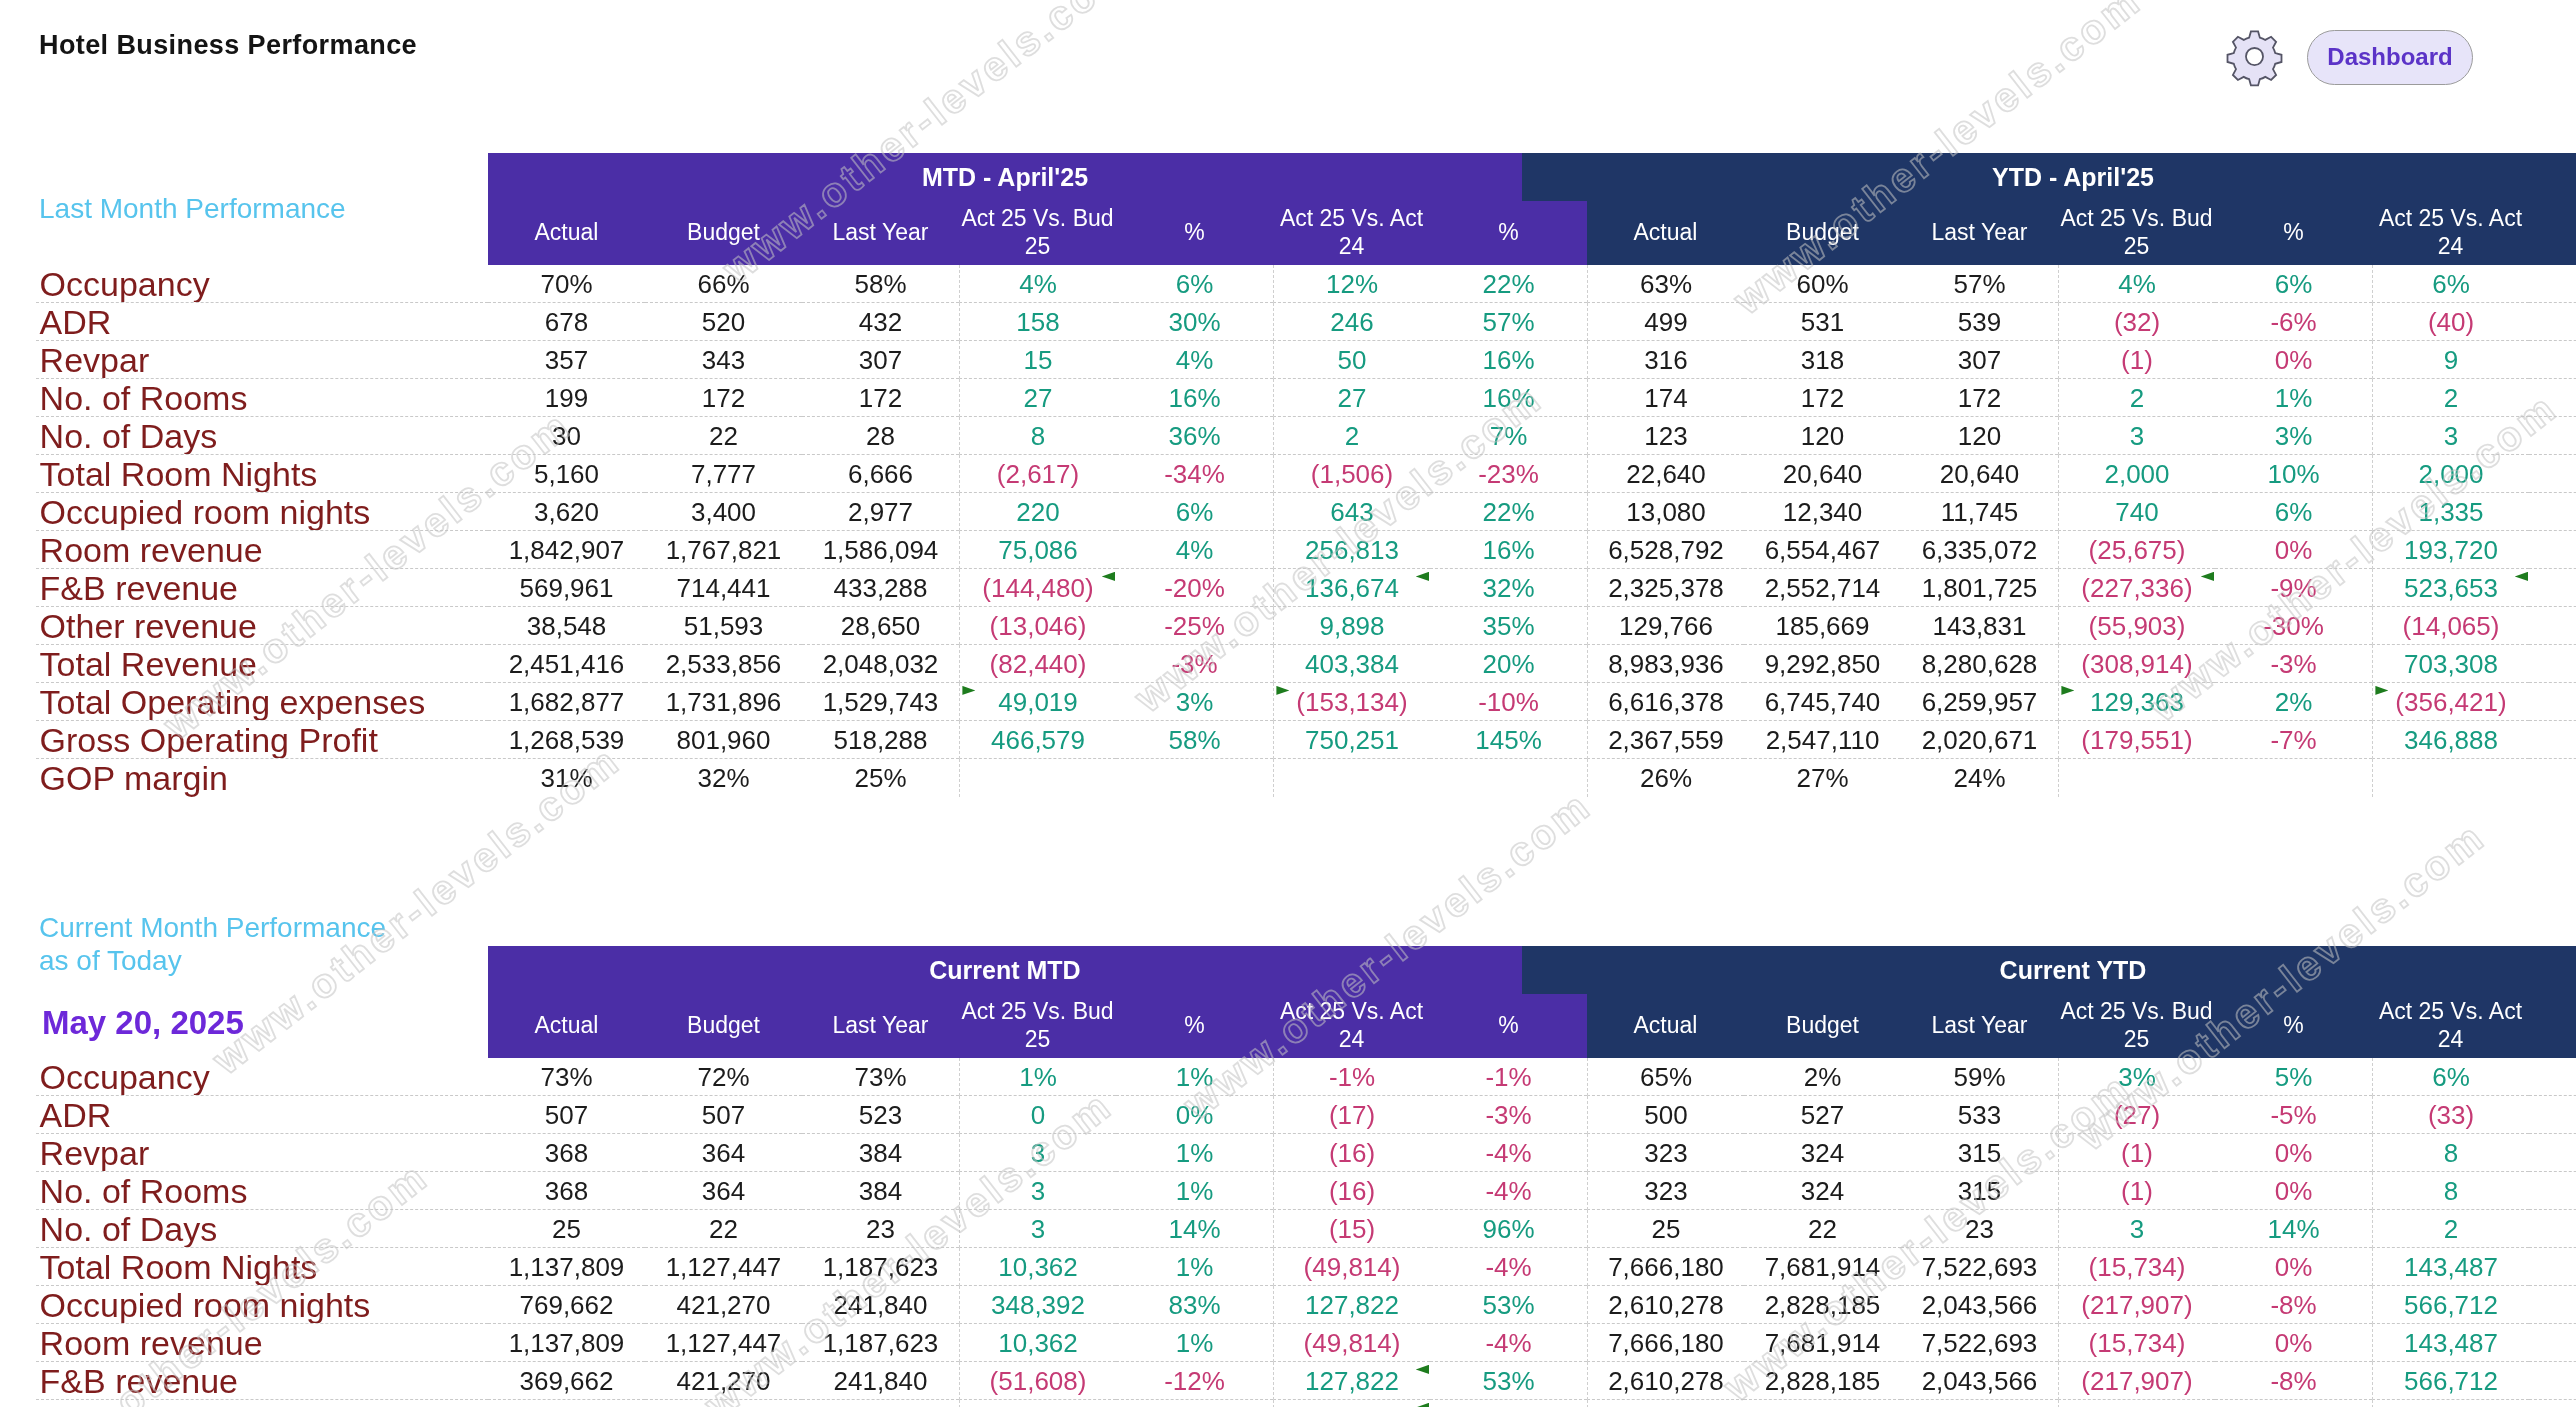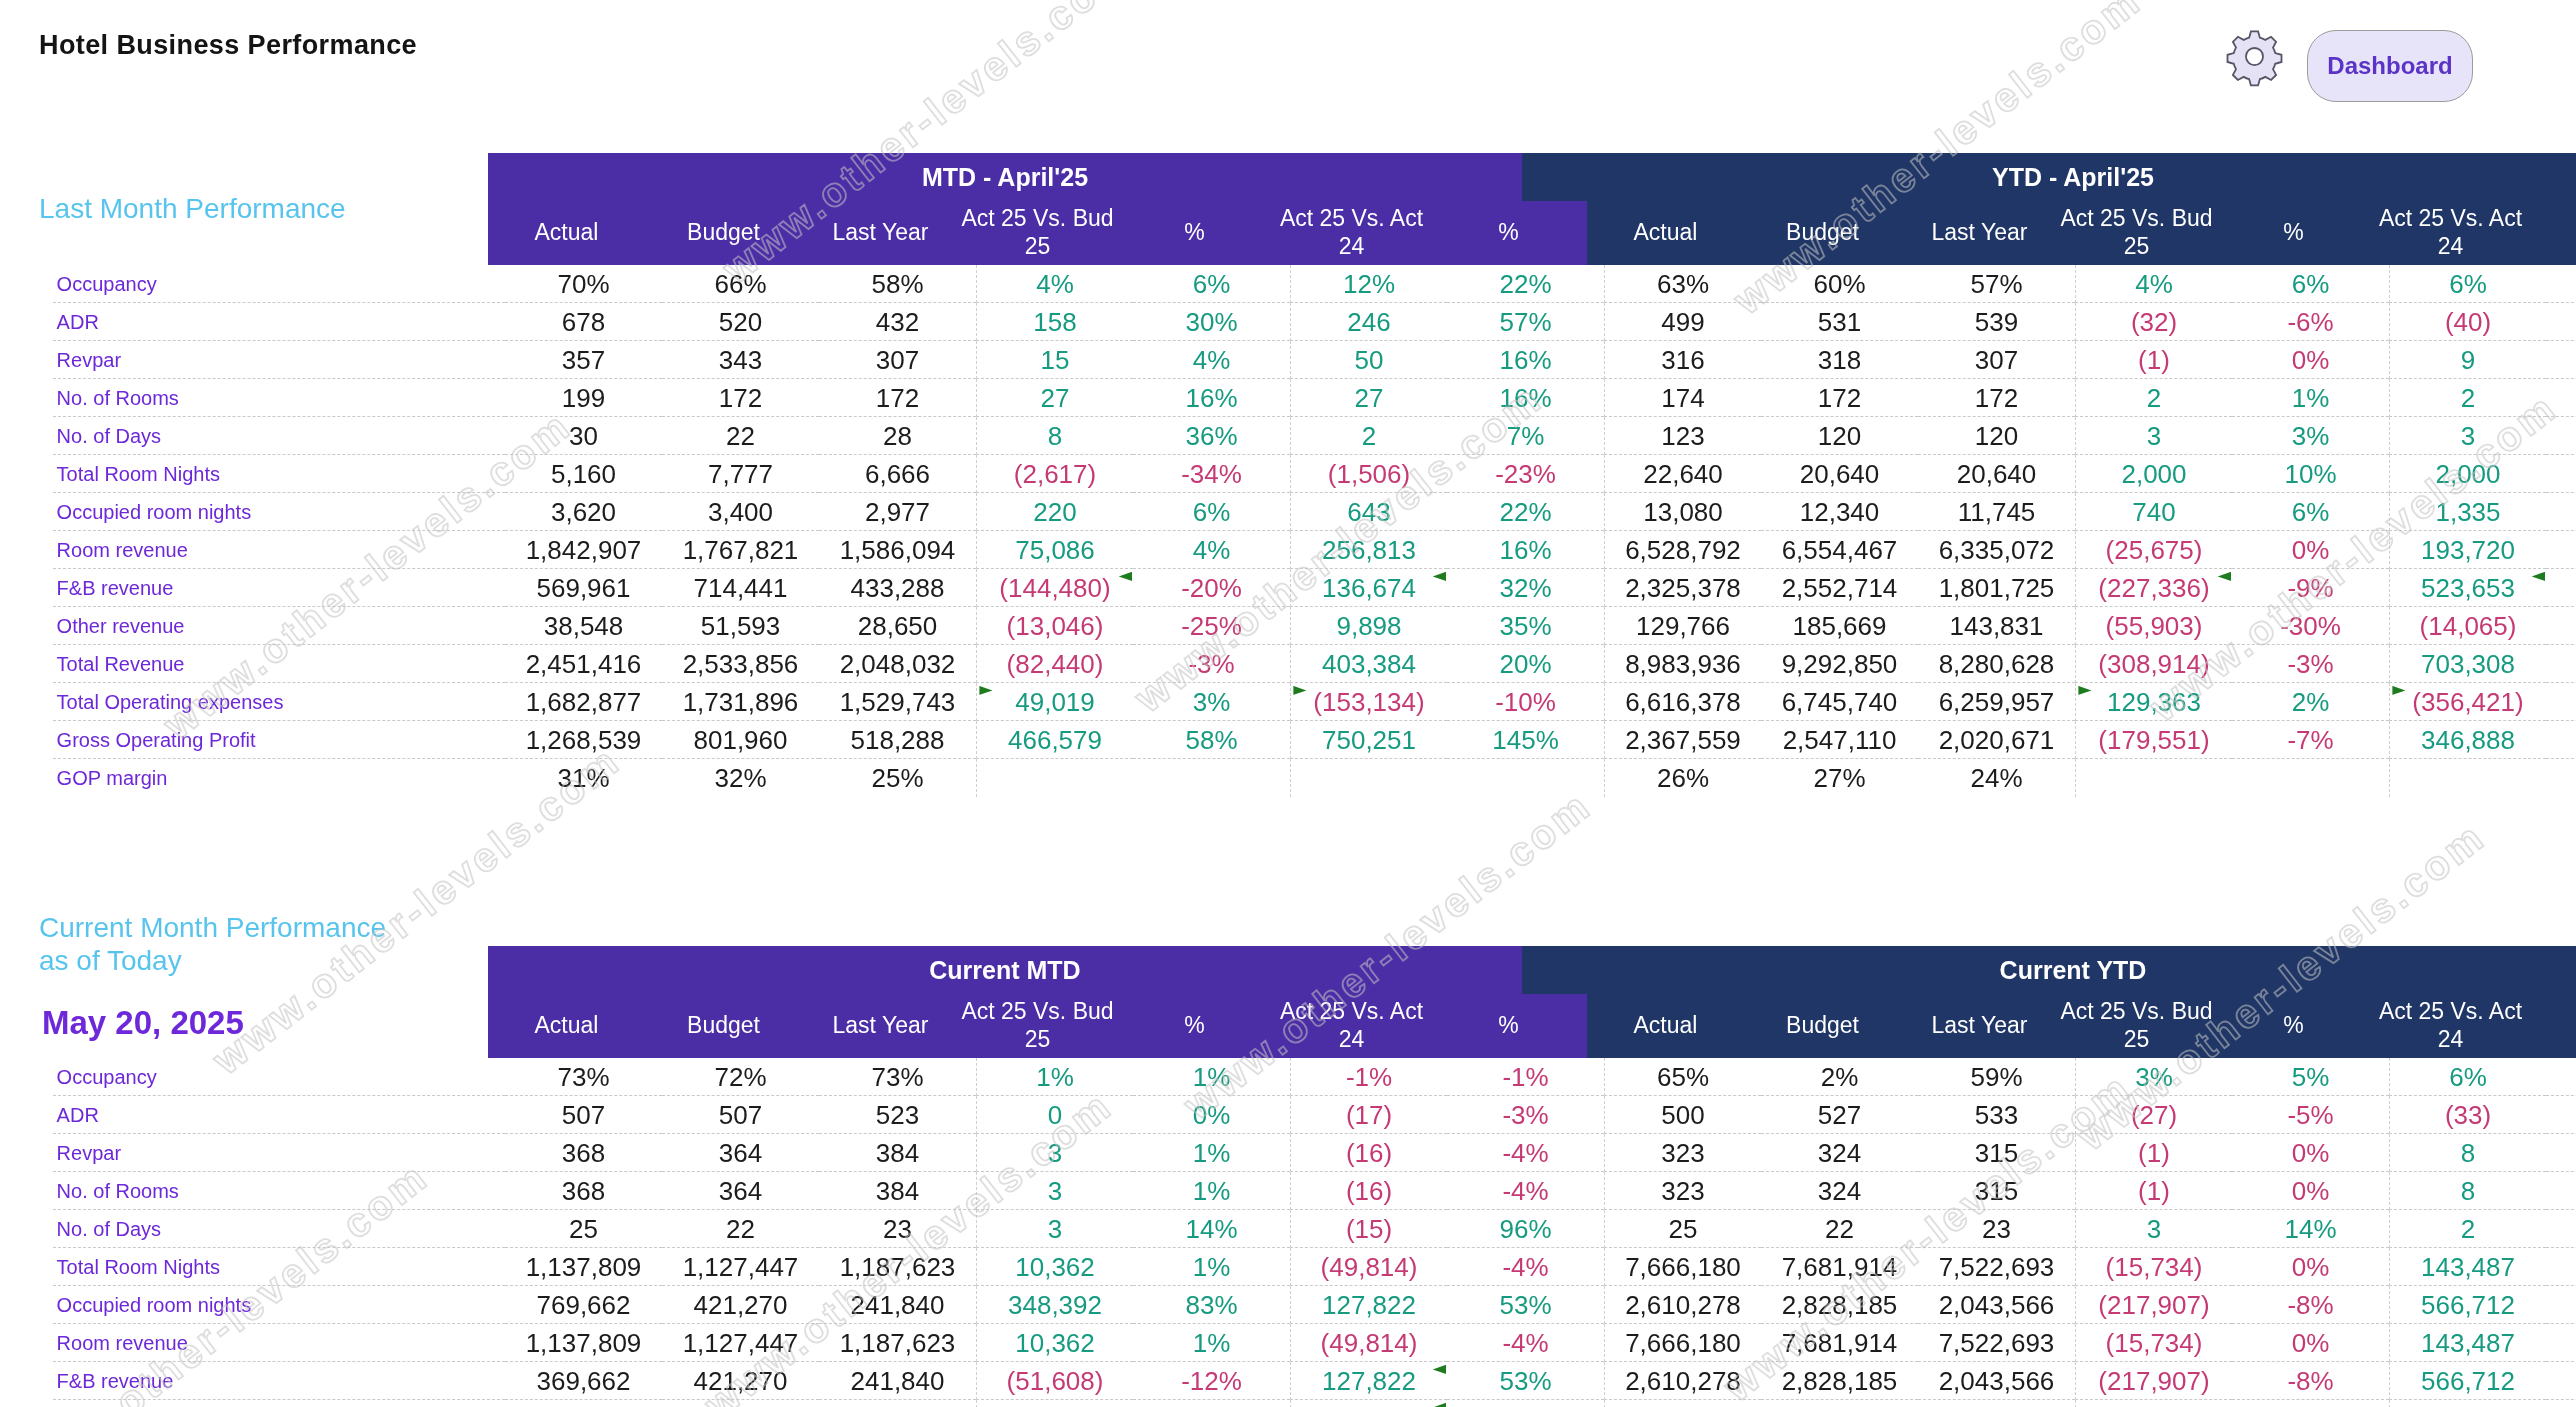--- a/index.html
+++ b/index.html
@@ -7,21 +7,21 @@
     width:2576px;height:1408px;overflow:hidden;position:relative;
     background:#ffffff;font-family:"Liberation Sans",sans-serif;
   }
   
   .page-title{
     position:absolute;left:39px;top:30px;font-size:27px;font-weight:bold;color:#141414;
     letter-spacing:0.4px;
   }
   .gear{position:absolute;left:2224px;top:26px;width:61px;height:61px;cursor:pointer;}
   .dash-btn{
-    position:absolute;left:2307px;top:29.5px;width:166px;height:72px;border-radius:29px;
+    position:absolute;left:2307px;top:29.5px;width:166px;height:55px;border-radius:29px;
     background:#E7E4F9;border:1.8px solid #9B9B9B;color:#5B33C7;font-weight:bold;font-size:24px;
     display:flex;align-items:center;justify-content:center;font-family:"Liberation Sans",sans-serif;
     cursor:pointer;box-sizing:border-box;
   }
   
   .sec-title{position:absolute;left:39px;font-size:28px;font-weight:normal;color:#57C4ED;line-height:33px;}
   .sec1{top:192px;}
   .sec2{top:911px;}
   .date-label{position:absolute;left:42px;top:1004px;font-size:33px;font-weight:bold;color:#6d28d9;}
   
@@ -33,22 +33,22 @@
   .grp{height:48px;flex:none;display:flex;align-items:center;justify-content:center;
        color:#fff;font-size:25px;font-weight:bold;}
   .grp.purple{background:#4B2EA6;width:1034px;}
   .grp.navy{background:#1F3666;width:1102px;}
   .chead{width:157px;flex:none;height:64px;display:flex;align-items:center;justify-content:center;
          color:#fff;font-size:23px;text-align:center;line-height:1.2;}
   .chead.purple{background:#4B2EA6;}
   .chead.navy{background:#1F3666;}
   .row{display:flex;height:38px;line-height:38px;}
   .row.sep .lbl,.row.sep .cell{border-bottom:0.9px dashed #c9c9c9;}
-  .lbl{width:452px;flex:none;padding-left:3.6px;box-sizing:border-box;color:#6d28d9;font-size:20px;
-       white-space:nowrap;overflow:hidden;margin-left:17px;}
+  .lbl{width:452px;flex:none;padding-left:3.6px;box-sizing:border-box;color:#7f1d1d;font-size:34px;
+       white-space:nowrap;overflow:hidden;}
   .cell{width:157px;flex:none;text-align:center;font-size:26px;position:relative;box-sizing:border-box;}
   .cell.vsep{border-left:0.9px dashed #cfcfcf;}
   .tone-k{color:#1C1C1C;}
   .tone-g{color:#169B80;}
   .tone-r{color:#C53A74;}
   .flag{position:absolute;top:2.7px;width:13.4px;height:10.7px;background:#1E7C1E;
         clip-path:polygon(0 45%,100% 0,100% 88%);}
   .flag.R{right:0.9px;}
   .flag.L{left:1.8px;transform:scaleX(-1);}
   

